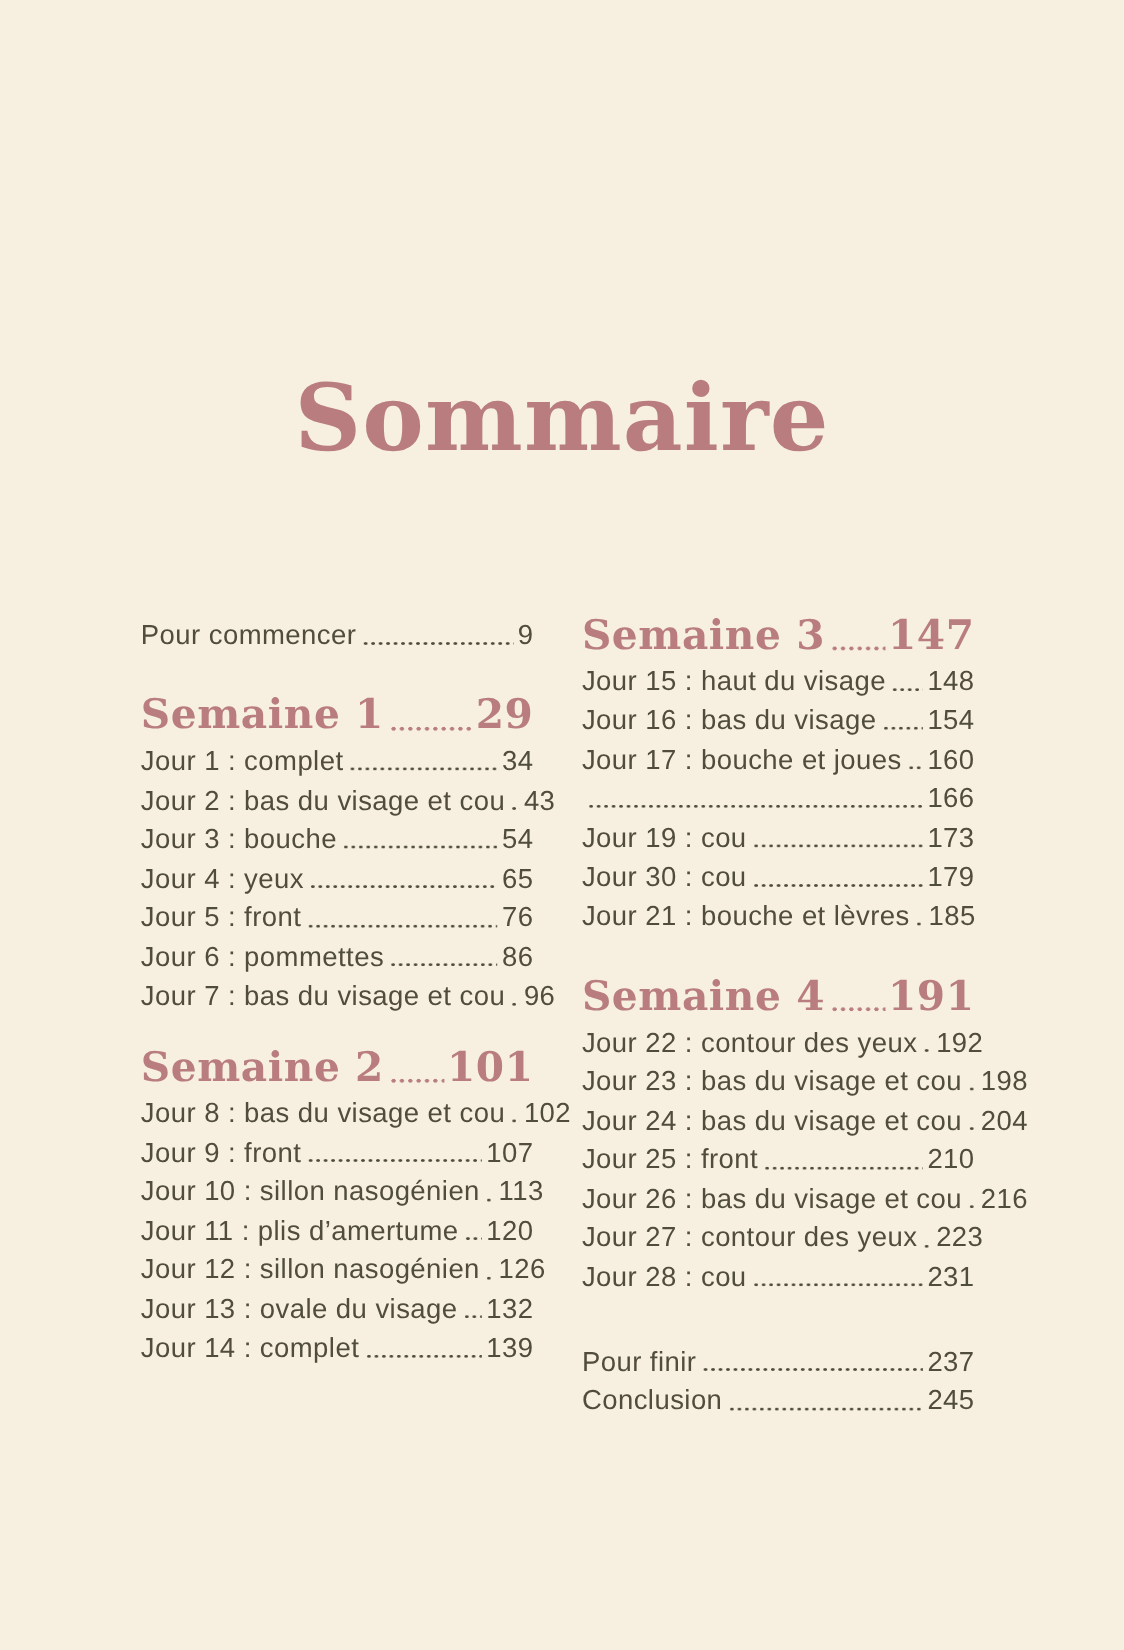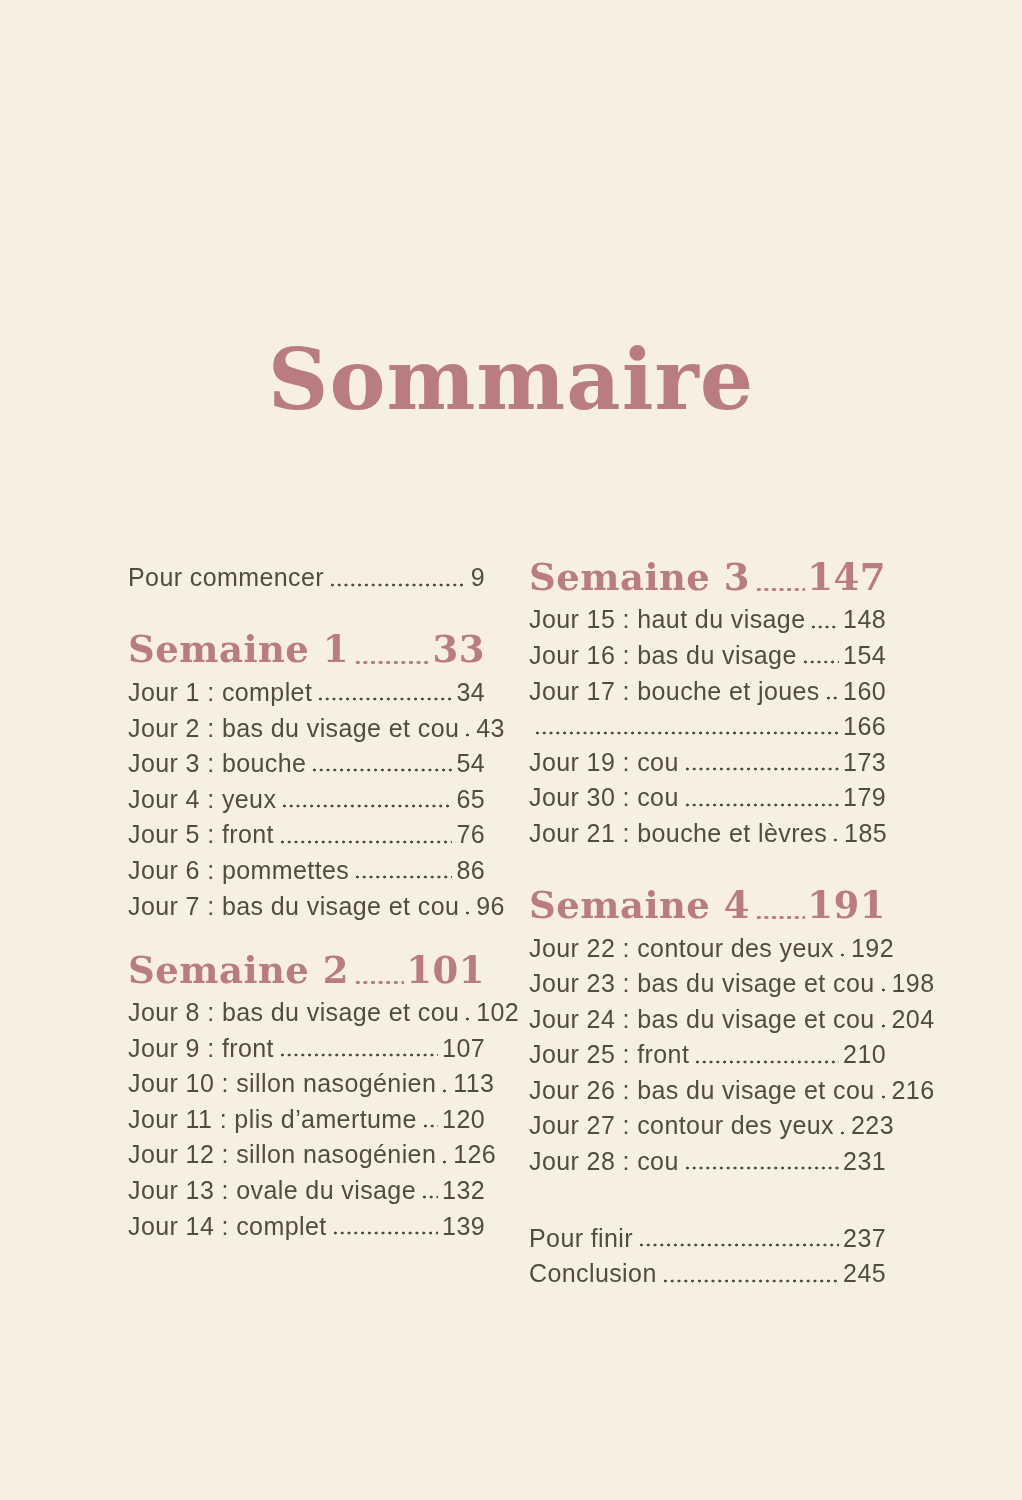--- a/index.html
+++ b/index.html
@@ -107,21 +107,21 @@
         <span class="label">Pour commencer</span>
         <span class="dots"></span>
         <span class="pagenum">9</span>
       </div>
 
       <div class="gap-md"></div>
 
       <div class="row heading">
         <span class="label">Semaine 1</span>
         <span class="dots"></span>
-        <span class="pagenum">33</span>
+        <span class="pagenum">29</span>
       </div>
 
       <div class="row entry">
         <span class="label">Jour 1 : complet</span>
         <span class="dots"></span>
         <span class="pagenum">34</span>
       </div>
       <div class="row entry">
         <span class="label">Jour 2 : bas du visage et cou</span>
         <span class="dots"></span>

